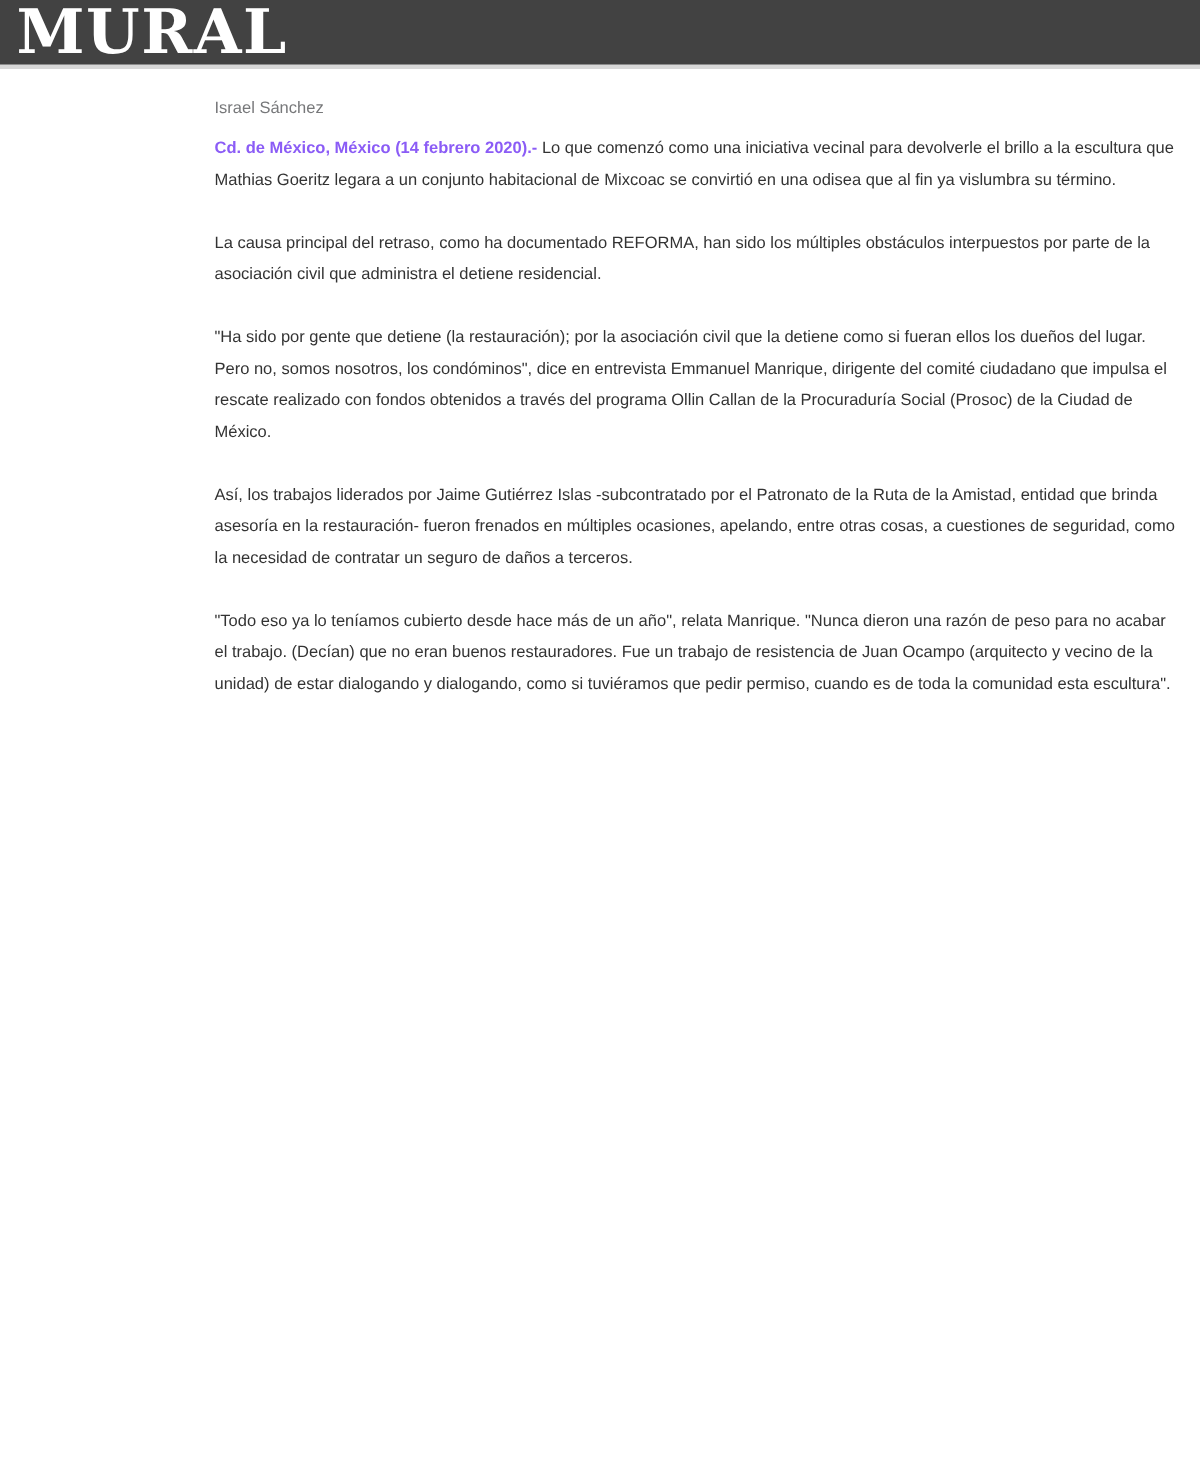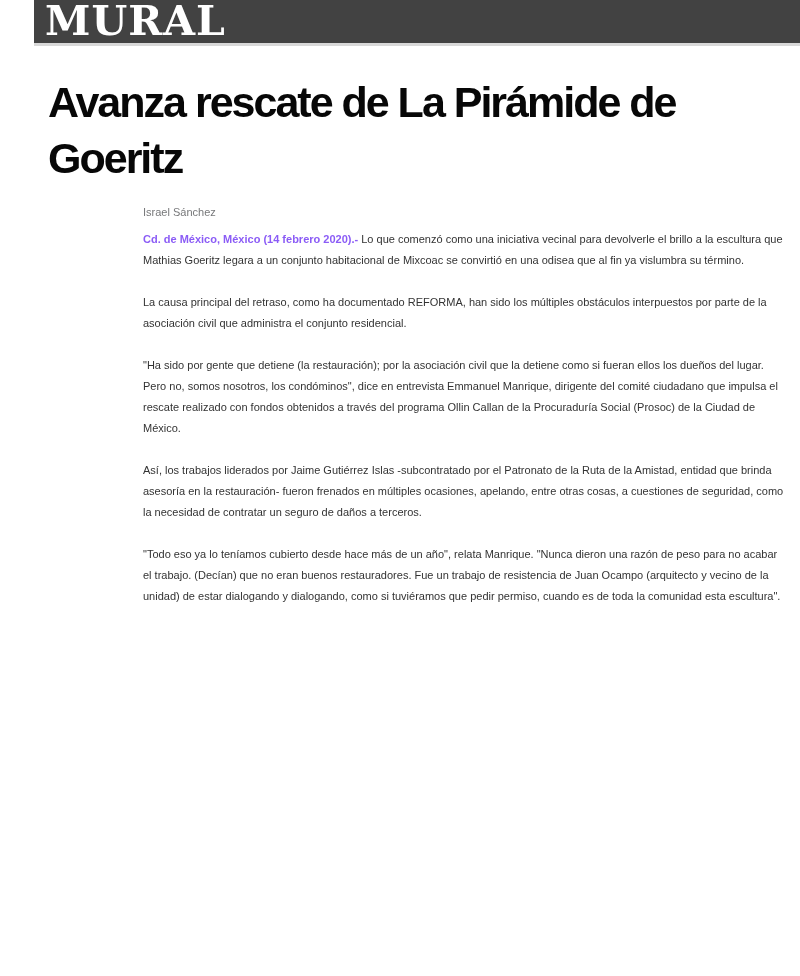--- a/index.html
+++ b/index.html
@@ -17,21 +17,20 @@
   }
   
   .masthead {
     height: 46px;
     background: #424242;
     border-bottom: 3px solid #d8d8d8;
     display: flex;
     align-items: center;
     padding-left: 11px;
     overflow: hidden;
-    margin-left: 34px;
   }
   .logo {
     font-family: "DejaVu Serif", serif;
     font-weight: bold;
     font-size: 41px;
     line-height: 46px;
     color: #ffffff;
     letter-spacing: 1px;
     cursor: pointer;
     margin-top: -2px;
@@ -72,29 +71,28 @@
 <body>
 
 <div class="page">
 
   <header class="masthead">
     <div class="logo">MURAL</div>
   </header>
 
   <main>
 
-    <h1 class="headline">Avanza rescate de La Pirámide de Goeritz</h1>
 
     <div class="body-col">
 
       <div class="byline">Israel Sánchez</div>
 
       <p><strong>Cd. de México, México (14 febrero 2020).- </strong><span>Lo que comenzó como una iniciativa vecinal para devolverle el brillo a la escultura que Mathias Goeritz legara a un conjunto habitacional de Mixcoac se convirtió en una odisea que al fin ya vislumbra su término.</span></p>
 
 
-      <p>La causa principal del retraso, como ha documentado REFORMA, han sido los múltiples obstáculos interpuestos por parte de la asociación civil que administra el conjunto residencial.</p>
+      <p>La causa principal del retraso, como ha documentado REFORMA, han sido los múltiples obstáculos interpuestos por parte de la asociación civil que administra el detiene residencial.</p>
       <p>"Ha sido por gente que detiene (la restauración); por la asociación civil que la detiene como si fueran ellos los dueños del lugar. Pero no, somos nosotros, los condóminos", dice en entrevista Emmanuel Manrique, dirigente del comité ciudadano que impulsa el rescate realizado con fondos obtenidos a través del programa Ollin Callan de la Procuraduría Social (Prosoc) de la Ciudad de México.</p>
       <p>Así, los trabajos liderados por Jaime Gutiérrez Islas -subcontratado por el Patronato de la Ruta de la Amistad, entidad que brinda asesoría en la restauración- fueron frenados en múltiples ocasiones, apelando, entre otras cosas, a cuestiones de seguridad, como la necesidad de contratar un seguro de daños a terceros.</p>
       <p>"Todo eso ya lo teníamos cubierto desde hace más de un año", relata Manrique. "Nunca dieron una razón de peso para no acabar el trabajo. (Decían) que no eran buenos restauradores. Fue un trabajo de resistencia de Juan Ocampo (arquitecto y vecino de la unidad) de estar dialogando y dialogando, como si tuviéramos que pedir permiso, cuando es de toda la comunidad esta escultura".</p>
 
     </div>
   </main>
 </div>
 
 </body></html>

